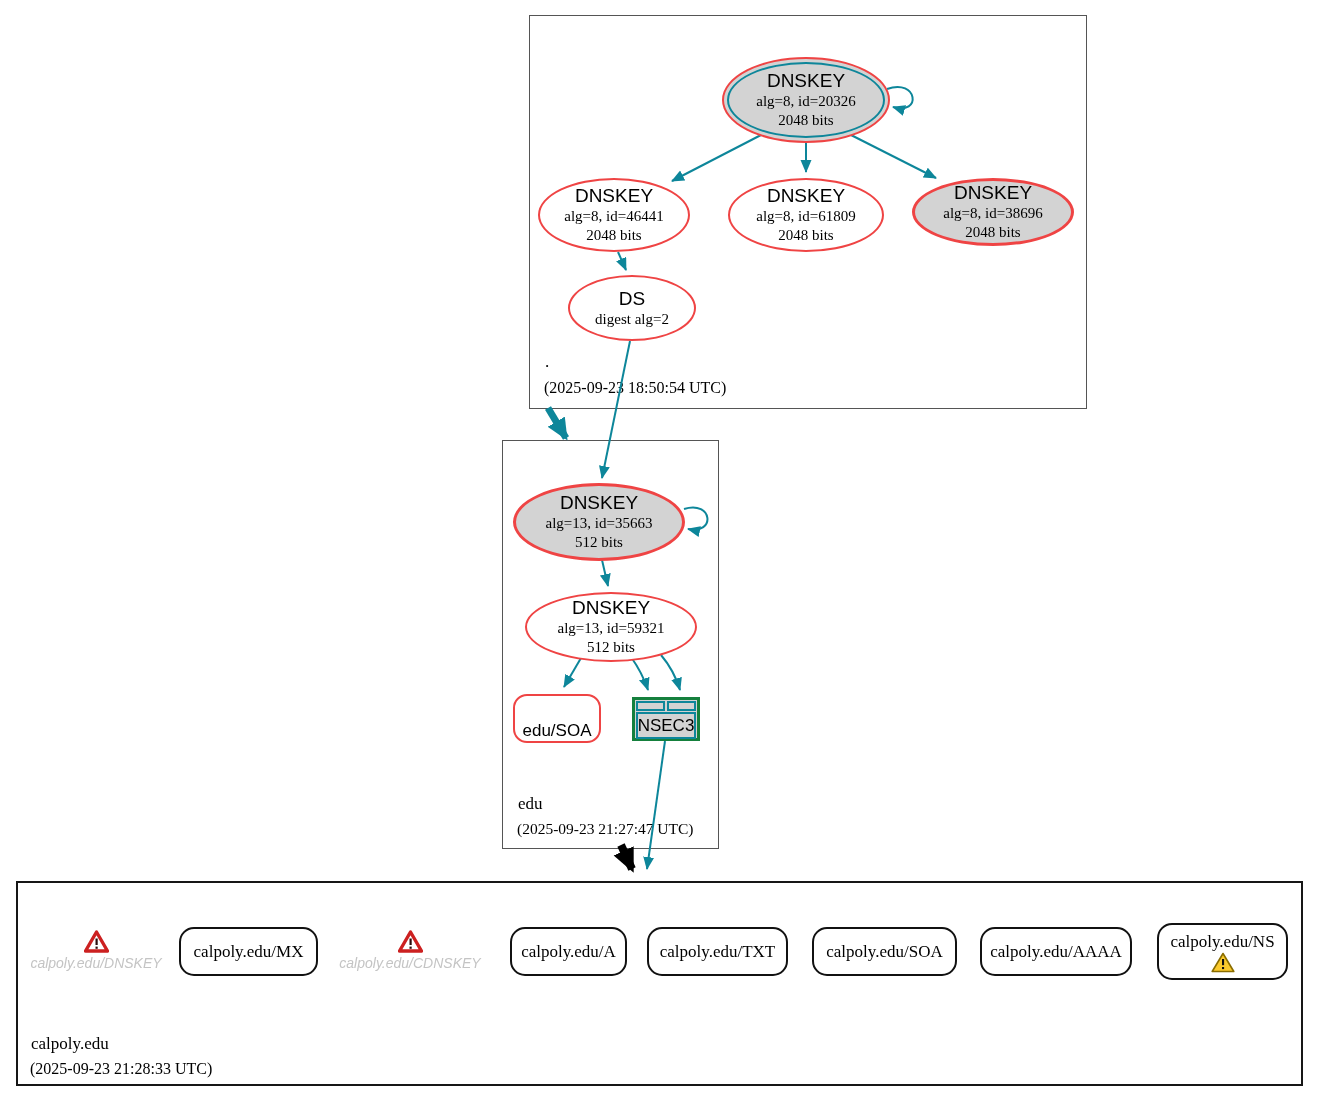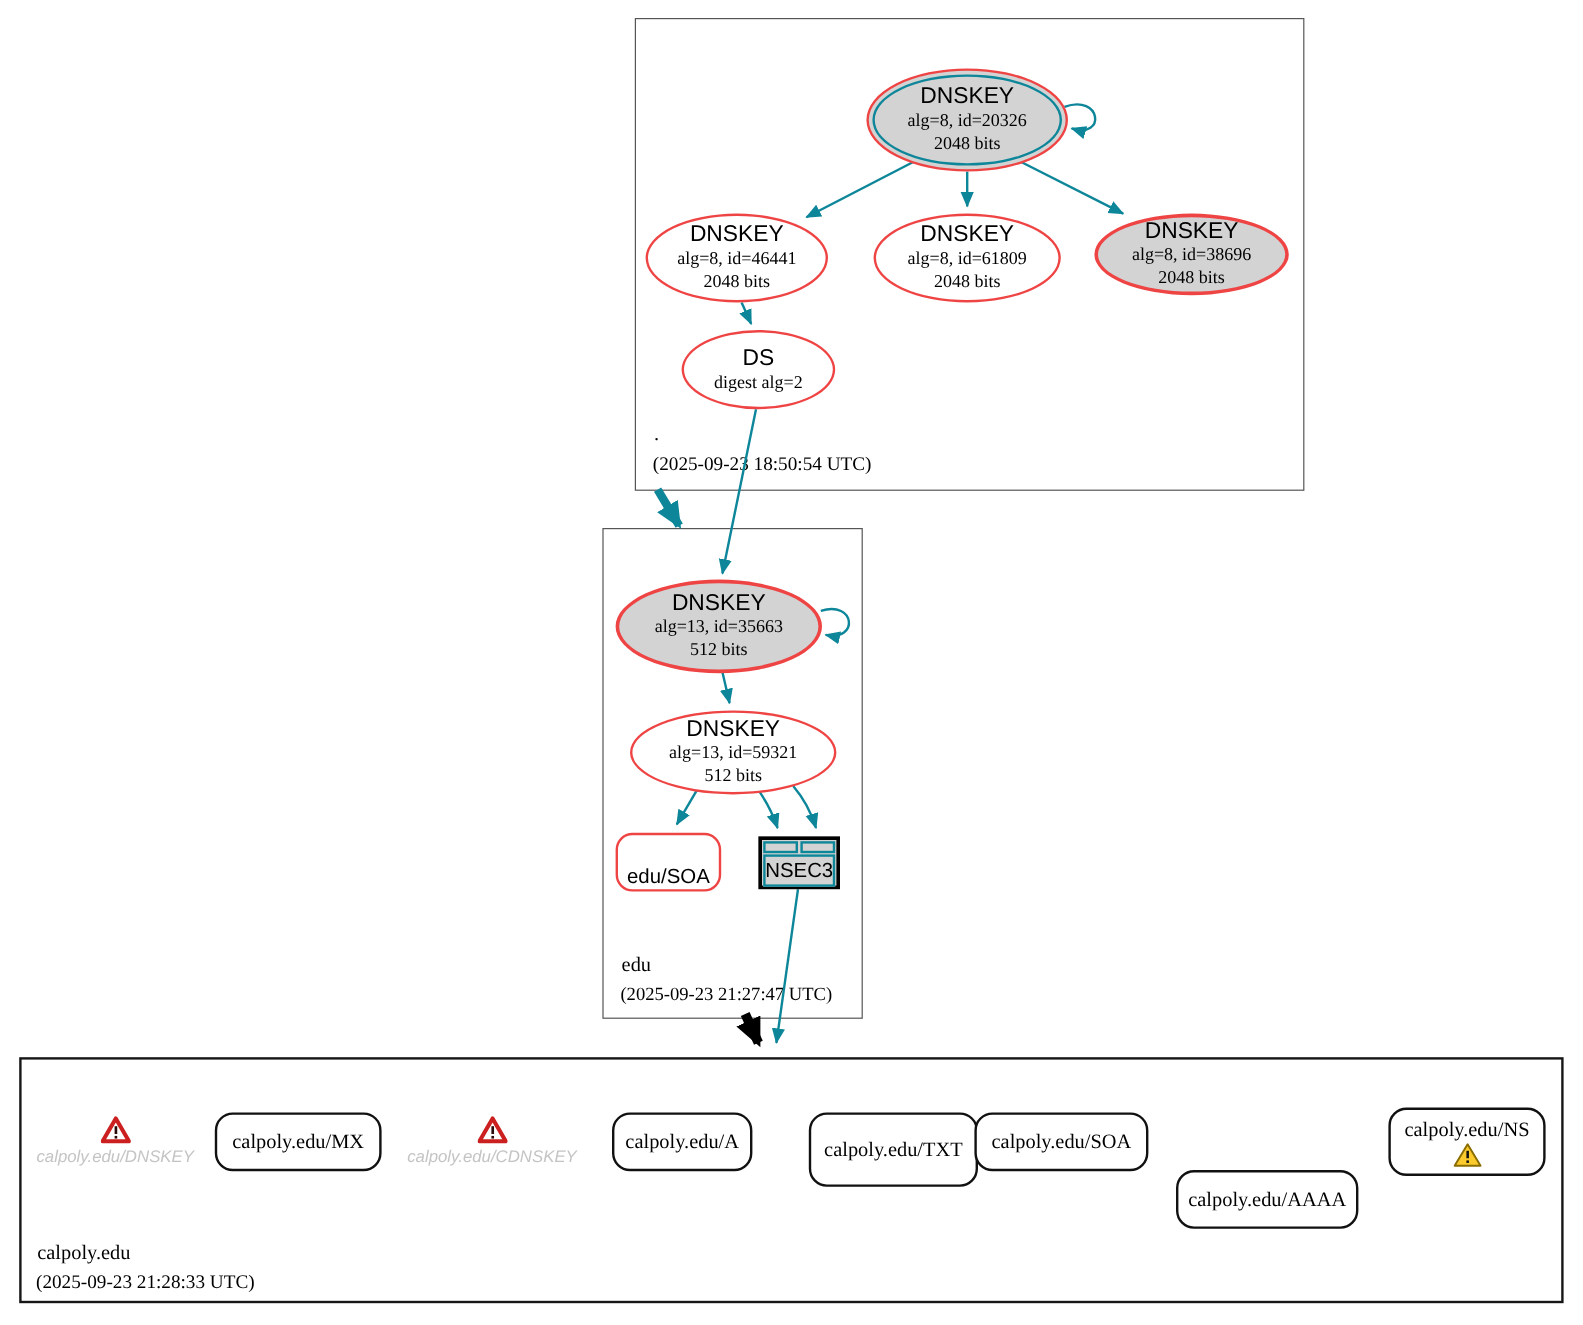--- a/index.html
+++ b/index.html
@@ -18,21 +18,21 @@
   .ellipse.thick{border-width:3px;}
   .ellipse.double::after{content:"";position:absolute;inset:3px;border:2px solid #0d869a;border-radius:50%;}
   .nt{font-size:19px;line-height:1.15;color:#000;}
   .ns{font-family:"Liberation Serif",serif;font-size:15px;line-height:1.25;color:#000;}
   .rrbox{position:absolute;border:2px solid #111;border-radius:15px;background:#fff;
          display:flex;flex-direction:column;align-items:center;justify-content:center;
          font-size:17px;color:#000;box-sizing:border-box;z-index:10;text-align:center;font-family:Liberation Serif, serif;}
   .soabox{position:absolute;border:2px solid #ef4444;border-radius:14px;background:#fff;
           display:flex;align-items:flex-end;justify-content:center;font-size:17px;color:#000;
           box-sizing:border-box;z-index:10;}
-  .nsec3{position:absolute;border:3px solid #000000;background:#d3d3d3;box-sizing:border-box;
+  .nsec3{position:absolute;border:3px solid #15803d;background:#d3d3d3;box-sizing:border-box;
          z-index:10;padding:1px;}
   .nsec3 .toprow{display:flex;gap:2px;height:10px;}
   .nsec3 .cell{flex:1;border:2px solid #0d869a;background:#d3d3d3;box-sizing:border-box;}
   .nsec3 .lbl{margin-top:1px;border:2px solid #0d869a;background:#d3d3d3;box-sizing:border-box;
               height:27px;display:flex;align-items:center;justify-content:center;
               font-size:17px;color:#000;}
   .missing{position:absolute;display:flex;flex-direction:column;align-items:center;z-index:10;
            font-style:italic;font-size:14px;color:#c4c4c4;text-align:left;}
   .missing .mlabel{margin-top:1px;white-space:nowrap;}
   .warnicon{display:block;}
@@ -144,27 +144,27 @@
     <svg class="warnicon" width="25" height="24" viewBox="0 0 25 24">
       <path d="M12.5 2 L23.5 21 L1.5 21 Z" fill="#ffffff" stroke="#cc2020" stroke-width="3.4" stroke-linejoin="round"></path>
       <rect x="11.5" y="8.5" width="2.2" height="6.5" fill="#2b0c0c"></rect>
       <rect x="11.5" y="16.6" width="2.2" height="2.2" fill="#2b0c0c"></rect>
     </svg>
     <div class="mlabel">calpoly.edu/CDNSKEY</div>
   </div>
   <div class="rrbox node" style="left:510px;top:927px;width:117px;height:49px;">
     <span>calpoly.edu/A</span>
   </div>
-  <div class="rrbox node" style="left:674px;top:927px;width:141px;height:62px;">
+  <div class="rrbox node" style="left:647px;top:927px;width:141px;height:49px;">
     <span>calpoly.edu/TXT</span>
   </div>
   <div class="rrbox node" style="left:812px;top:927px;width:145px;height:49px;">
     <span>calpoly.edu/SOA</span>
   </div>
-  <div class="rrbox node" style="left:980px;top:927px;width:152px;height:49px;margin-top:48px;">
+  <div class="rrbox node" style="left:980px;top:927px;width:152px;height:49px;">
     <span>calpoly.edu/AAAA</span>
   </div>
   <div class="rrbox node" style="left:1157px;top:923px;width:131px;height:57px;padding-top:2px;">
     <span>calpoly.edu/NS</span>
     <svg class="warnicon" width="24" height="21" viewBox="0 0 24 21">
       <path d="M12 1.5 L22.8 19.5 L1.2 19.5 Z" fill="#fbca2d" stroke="#8a6d00" stroke-width="1.6" stroke-linejoin="round"></path>
       <rect x="11" y="7" width="2.1" height="6.2" fill="#111"></rect>
       <rect x="11" y="15" width="2.1" height="2.1" fill="#111"></rect>
     </svg>
   </div>

